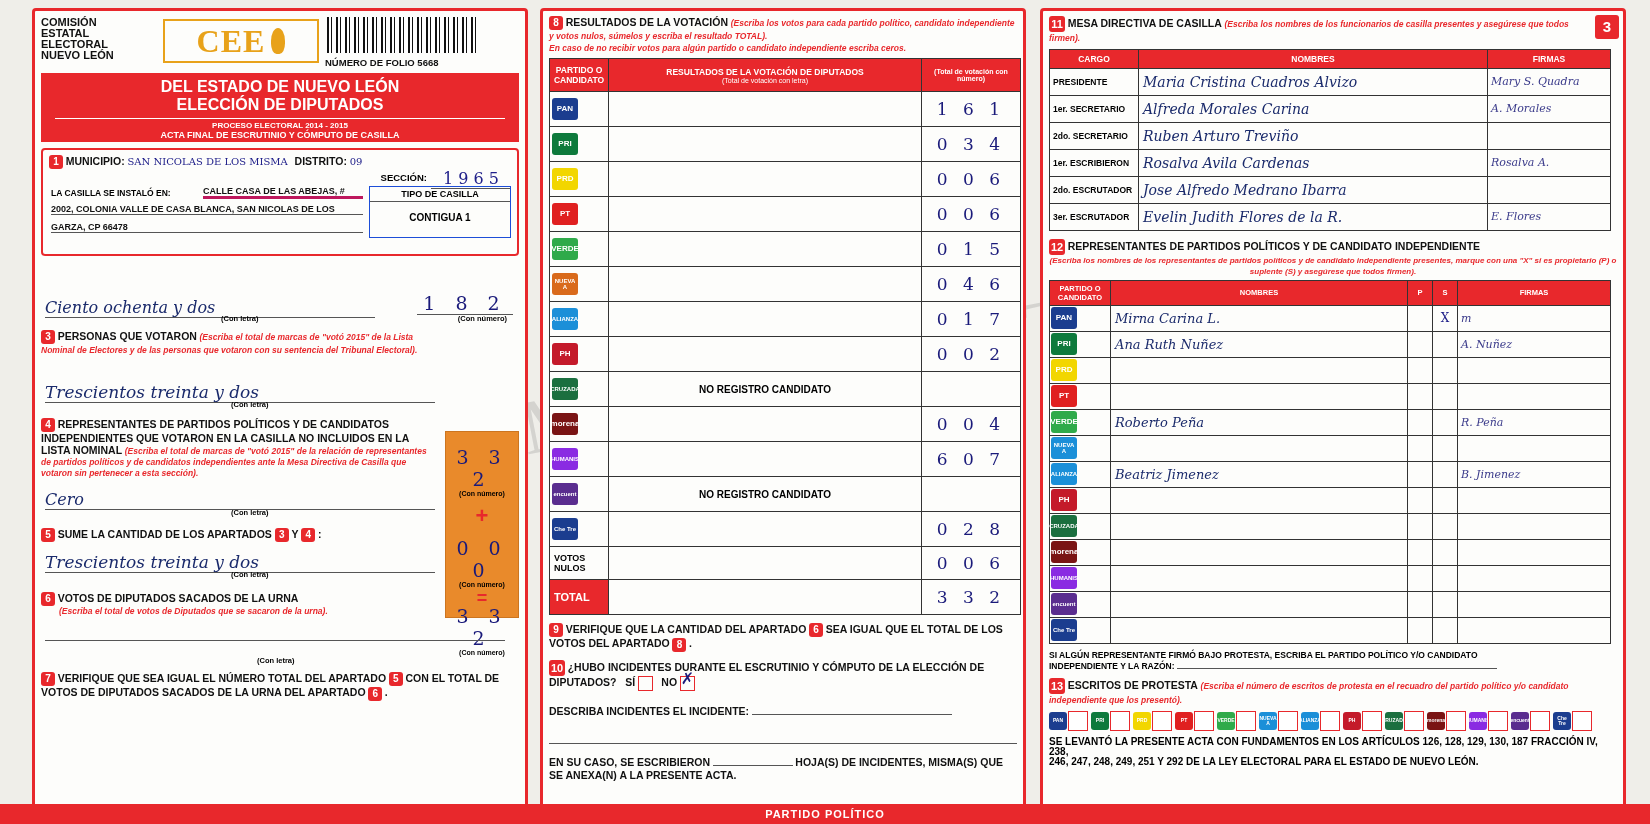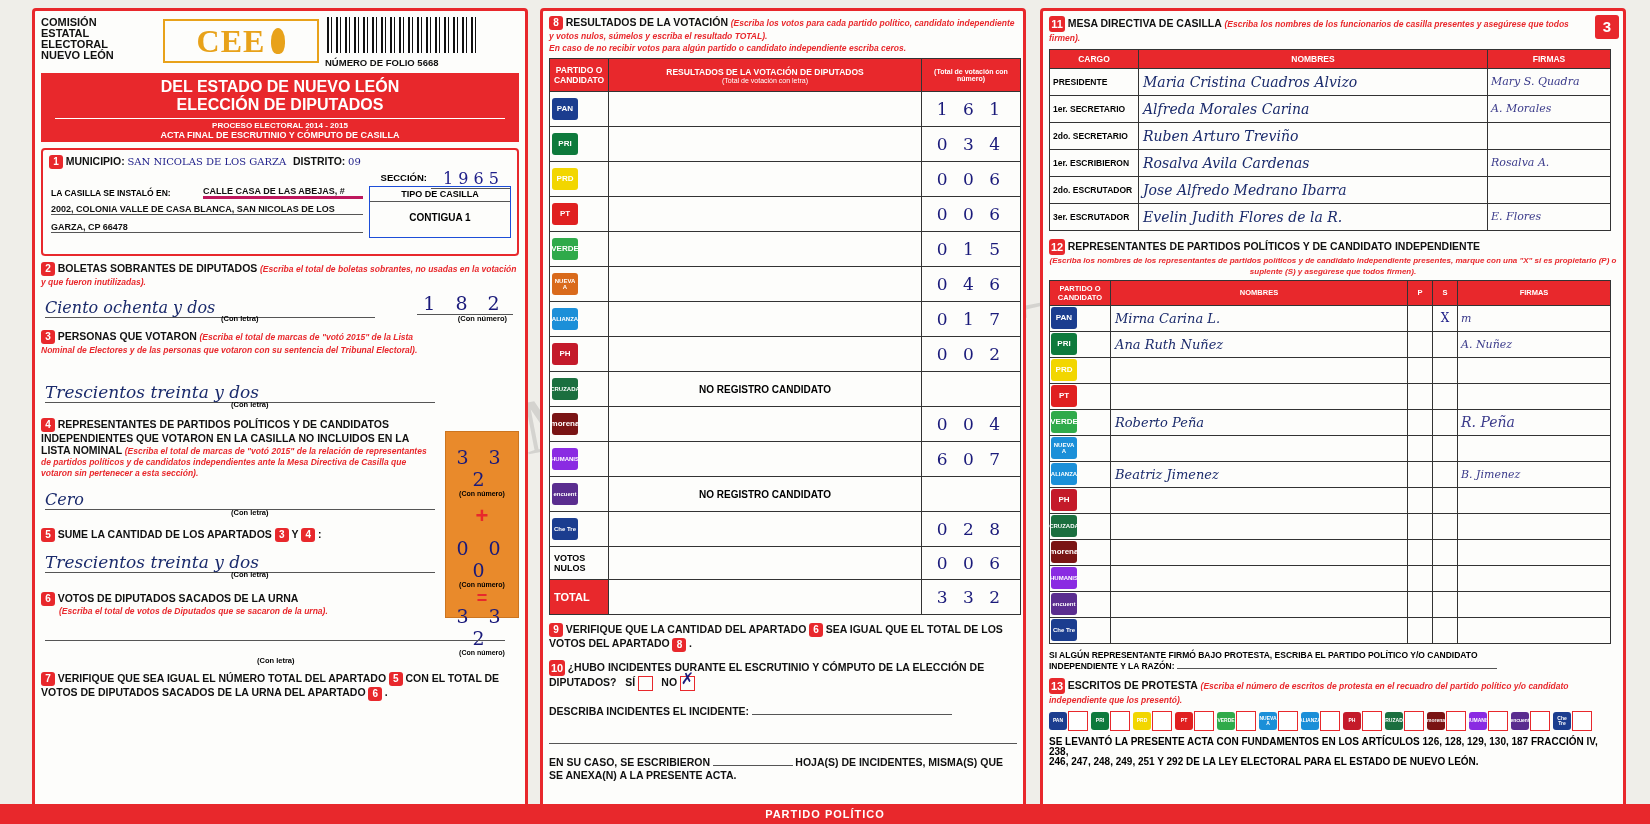--- a/index.html
+++ b/index.html
@@ -57,44 +57,39 @@
       <div style="border-top:1px solid #fff;margin:4px 14px 0;padding-top:2px;">
         <div style="font-size:8px;font-weight:bold;">PROCESO ELECTORAL  2014 - 2015</div>
         <div style="font-size:9px;font-weight:bold;">ACTA FINAL DE ESCRUTINIO Y CÓMPUTO DE CASILLA</div>
       </div>
     </div>
 
     <div style="margin:6px;border:2px solid #e8282c;border-radius:4px;padding:5px 6px;height:94px;position:relative;">
       <div style="font-size:10px;">
         <span class="num">1</span>
         <span class="ttl">MUNICIPIO:</span>
-        <span class="handd" style="font-size:10px;">SAN NICOLAS DE LOS GARZA</span>
+        <span class="handd" style="font-size:10px;">SAN NICOLAS DE LOS MISMA</span>
         <span class="ttl" style="margin-left:4px;">DISTRITO:</span>
         <span class="handd">09</span>
       </div>
       <div style="position:absolute;right:90px;top:22px;font-size:9.5px;font-weight:bold;">SECCIÓN:</div>
       <div style="position:absolute;right:6px;top:19px;width:80px;border-bottom:1px solid #555;text-align:center;" class="handd">1 9 6 5</div>
 
       <div style="position:absolute;left:8px;top:38px;font-size:8.5px;font-weight:bold;">LA CASILLA SE INSTALÓ EN:</div>
       <div style="position:absolute;left:160px;top:36px;width:160px;border-bottom:3px solid #be185d;font-size:9px;" class="ttl">CALLE CASA DE LAS ABEJAS, #</div>
       <div style="position:absolute;left:8px;top:54px;width:312px;border-bottom:1px solid #555;font-size:9px;" class="ttl">2002, COLONIA VALLE DE CASA BLANCA, SAN NICOLAS DE LOS</div>
       <div style="position:absolute;left:8px;top:72px;width:312px;border-bottom:1px solid #555;font-size:9px;" class="ttl">GARZA, CP 66478</div>
 
       <div style="position:absolute;right:6px;top:36px;width:140px;border:1px solid #1d4ed8;height:50px;">
         <div style="text-align:center;font-size:9px;font-weight:bold;border-bottom:1px solid #555;padding:2px 0;">TIPO DE CASILLA</div>
         <div style="text-align:center;font-size:10px;font-weight:bold;padding-top:10px;">CONTIGUA 1</div>
       </div>
     </div>
 
     <div style="margin:4px 6px 0;position:relative;height:66px;">
-      <div style="font-size:9.5px;">
-        <span class="num">2</span>
-        <span class="ttl">BOLETAS SOBRANTES DE DIPUTADOS</span>
-        <span class="it" style="font-size:8.5px;">(Escriba el total de boletas sobrantes, no usadas en la votación y que fueron inutilizadas).</span>
-      </div>
       <div style="position:absolute;left:4px;top:36px;width:330px;border-bottom:1px solid #555;">
         <span class="hand" style="font-size:16px;">Ciento ochenta y dos</span>
       </div>
       <div style="position:absolute;left:180px;top:52px;font-size:7.5px;font-weight:bold;">(Con letra)</div>
       <div style="position:absolute;right:6px;top:30px;width:96px;border-bottom:1px solid #555;" class="cellnum">1 8 2</div>
       <div style="position:absolute;right:12px;top:52px;font-size:7.5px;font-weight:bold;">(Con número)</div>
     </div>
 
     <div style="position:absolute;right:6px;top:420px;width:72px;height:185px;background:#e98a2b;border:1px solid #cc7520;">
       <div style="text-align:center;margin-top:14px;" class="cellnum">3 3 2</div>
@@ -431,21 +426,21 @@
             <td class="handd" style="text-align: center; font-size: 12px;"></td>
             <td class="hand" style="font-size: 11px; color: rgb(58, 58, 138); padding: 0px 3px;"></td>
           </tr>
           <tr>
             <td style="padding: 1px; height: 23px;">
               <div class="logo-badge" style="background: rgb(47, 170, 74); font-size: 8px;">VERDE</div>
             </td>
             <td class="hand" style="font-size: 13px; padding: 0px 4px;">Roberto Peña</td>
             <td class="handd" style="text-align: center; font-size: 12px;"></td>
             <td class="handd" style="text-align: center; font-size: 12px;"></td>
-            <td class="hand" style="font-size: 14px; color: rgb(58, 58, 138); padding: 0px 3px;">R. Peña</td>
+            <td class="hand" style="font-size: 11px; color: rgb(58, 58, 138); padding: 0px 3px;">R. Peña</td>
           </tr>
           <tr>
             <td style="padding: 1px; height: 23px;">
               <div class="logo-badge" style="background: rgb(27, 143, 216); font-size: 6px;">NUEVA A</div>
             </td>
             <td class="hand" style="font-size: 13px; padding: 0px 4px;"></td>
             <td class="handd" style="text-align: center; font-size: 12px;"></td>
             <td class="handd" style="text-align: center; font-size: 12px;"></td>
             <td class="hand" style="font-size: 11px; color: rgb(58, 58, 138); padding: 0px 3px;"></td>
           </tr>

